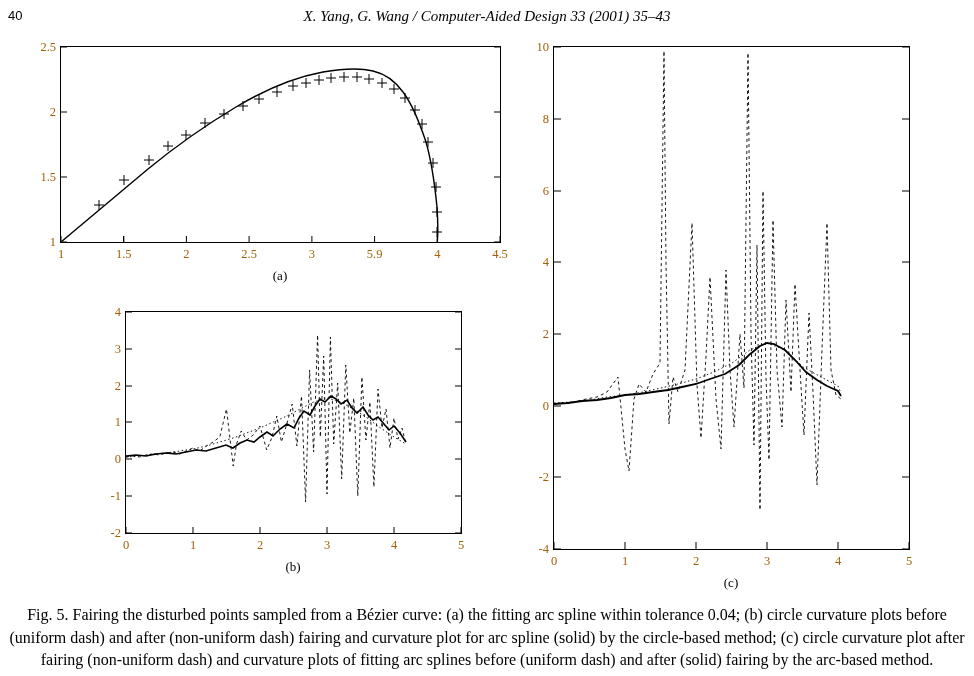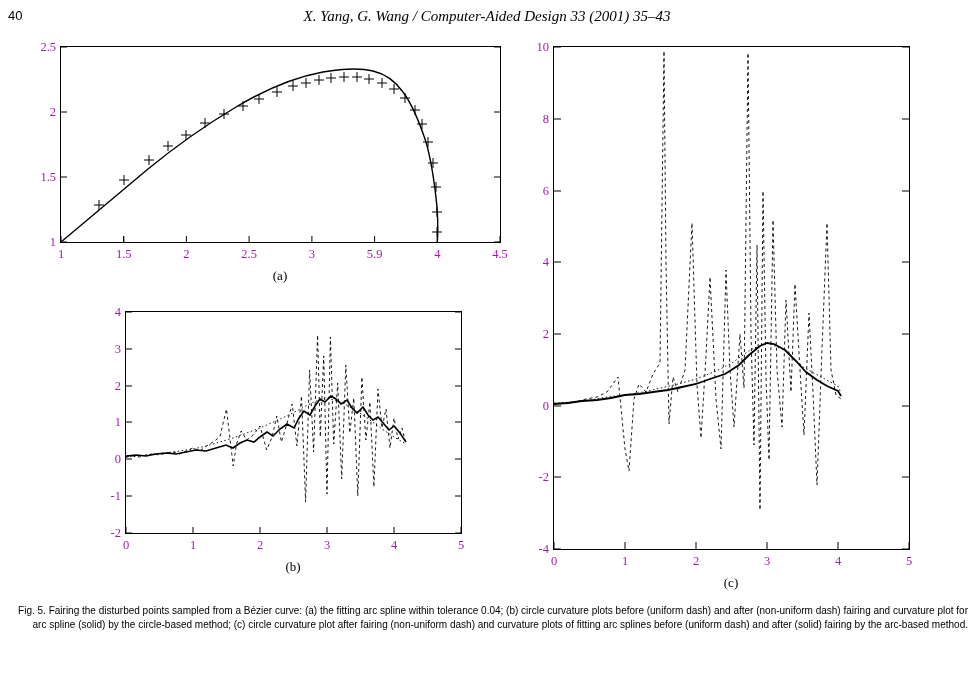--- a/index.html
+++ b/index.html
@@ -52,21 +52,21 @@
   .panel svg {
     position: absolute;
     left: 0;
     top: 0;
     overflow: visible;
   }
   .tick-label {
     position: absolute;
     font-size: 12.5px;
     font-family: "Liberation Serif", serif;
-    color: #a21caf;
+    color: #a16207;
     white-space: nowrap;
   }
   .tick-label.x {
     transform: translateX(-50%);
   }
   .tick-label.y {
     transform: translateY(-50%);
     text-align: right;
   }
   .panel-caption {
@@ -75,24 +75,24 @@
     font-family: "Liberation Serif", serif;
     text-align: center;
     width: 60px;
     transform: translateX(-50%);
   }
   .caption {
     position: absolute;
     left: 6px;
     top: 604px;
     width: 962px;
-    font-size: 10px;
+    font-size: 16px;
     line-height: 1.42;
-    font-family: Liberation Sans, sans-serif;
-    text-align: right;
+    font-family: Liberation Serif, serif;
+    text-align: center;
   }
 </style>
 </head>
 <body>
 
 <div class="page-number">40</div>
 <div class="running-head">X. Yang, G. Wang / Computer-Aided Design 33 (2001) 35–43</div>
 
 <div class="figure-area">
 

